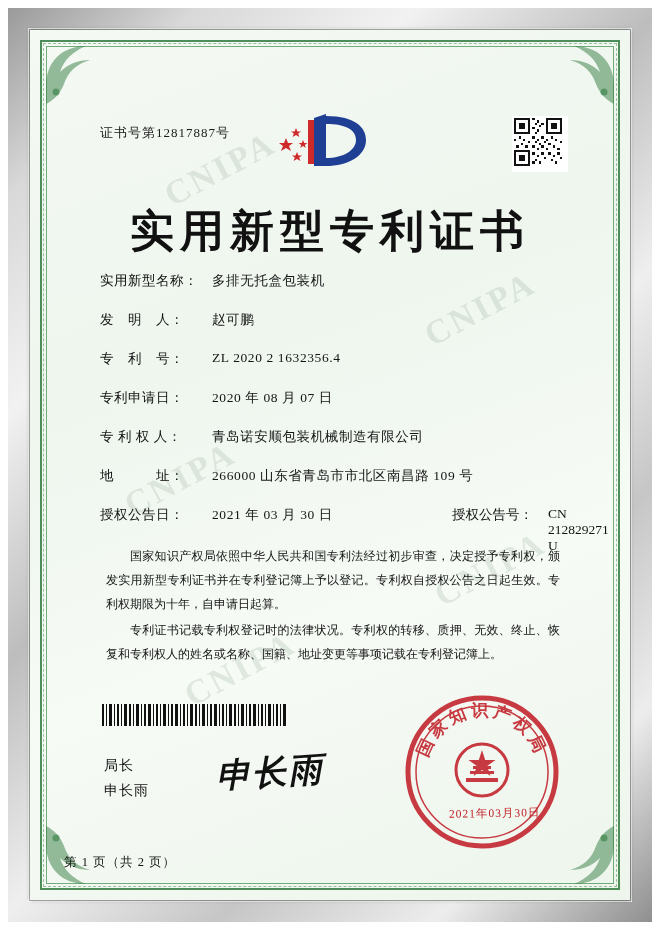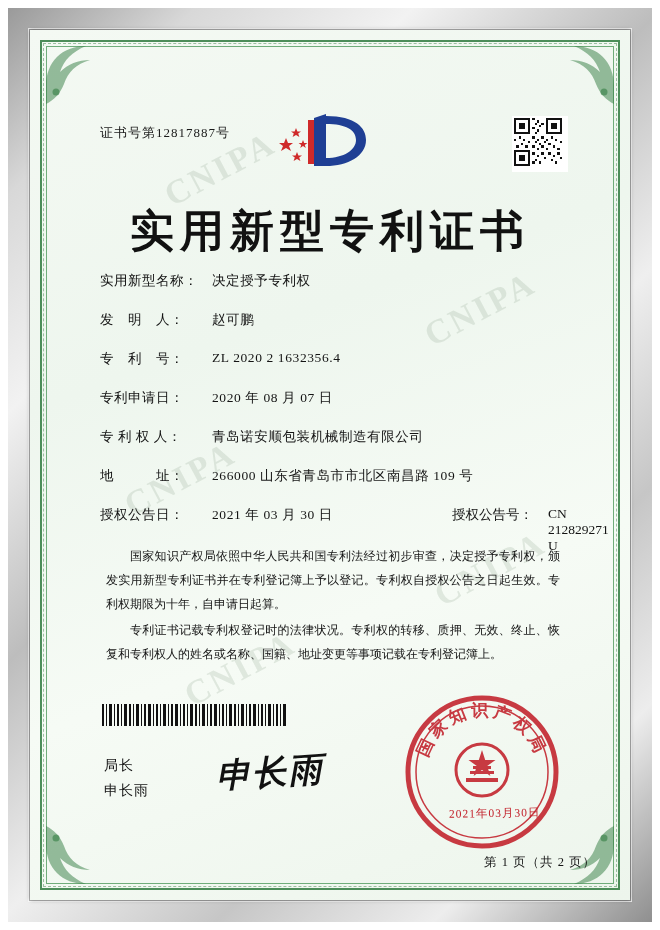--- a/index.html
+++ b/index.html
@@ -244,21 +244,21 @@
     font-size: 11.5px;
     color: #c2202a;
     letter-spacing: 1px;
     transform: rotate(-1deg);
   }
 
   .page-num {
     position: absolute;
     left: 0; right: 0;
     top: 790px;
-    text-align: right;
+    text-align: left;
     font-size: 12.5px;
     color: #141414;
     letter-spacing: 1px;
   }
   .footnote-outside {
     position: absolute;
     left: 0; right: 0;
     bottom: 14px;
     text-align: center;
     font-size: 11.5px;
@@ -384,21 +384,21 @@
             <polygon points="27,40 28.4,43.4 32,43.4 29.2,45.6 30.4,49 27,46.9 23.6,49 24.8,45.6 22,43.4 25.6,43.4"></polygon>
             <polygon points="33,28 34.2,31 37.4,31 34.8,32.9 35.8,36 33,34.1 30.2,36 31.2,32.9 28.6,31 31.8,31"></polygon>
           </g>
         </svg>
 
         <div class="title">实用新型专利证书</div>
 
         <div class="fields">
           <div class="frow">
             <div class="flabel">实用新型名称：</div>
-            <div class="fval">决定授予专利权</div>
+            <div class="fval">多排无托盒包装机</div>
           </div>
           <div class="frow">
             <div class="flabel">发　明　人：</div>
             <div class="fval">赵可鹏</div>
           </div>
           <div class="frow">
             <div class="flabel">专　利　号：</div>
             <div class="fval">ZL 2020 2 1632356.4</div>
           </div>
           <div class="frow">

